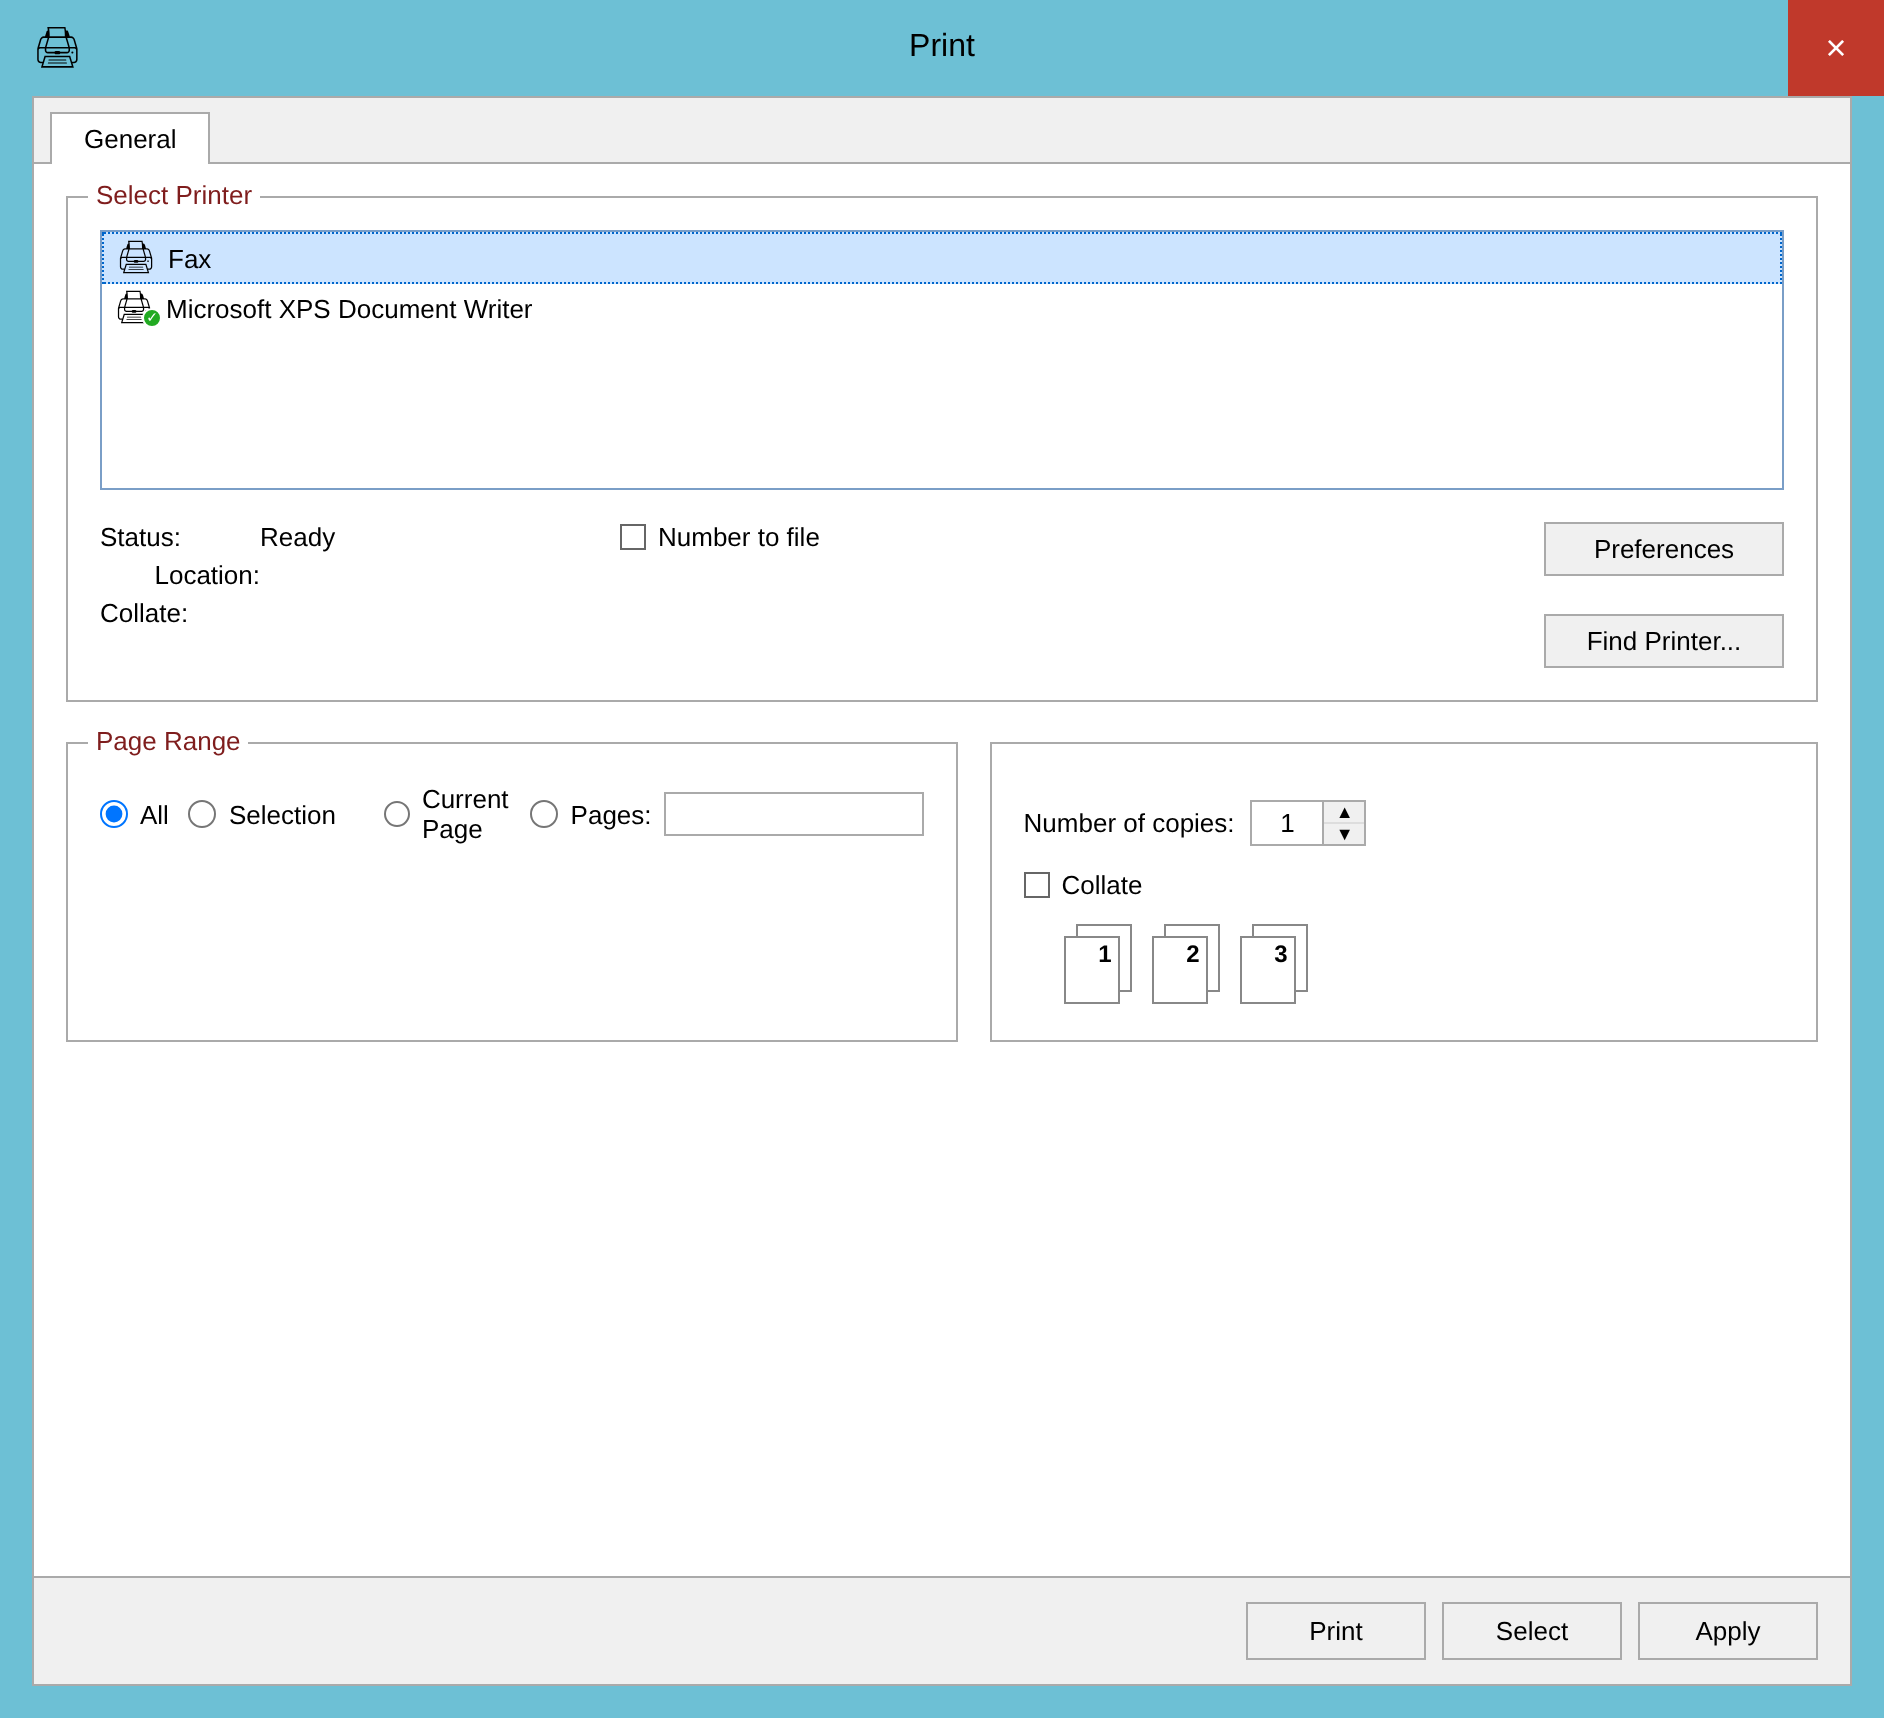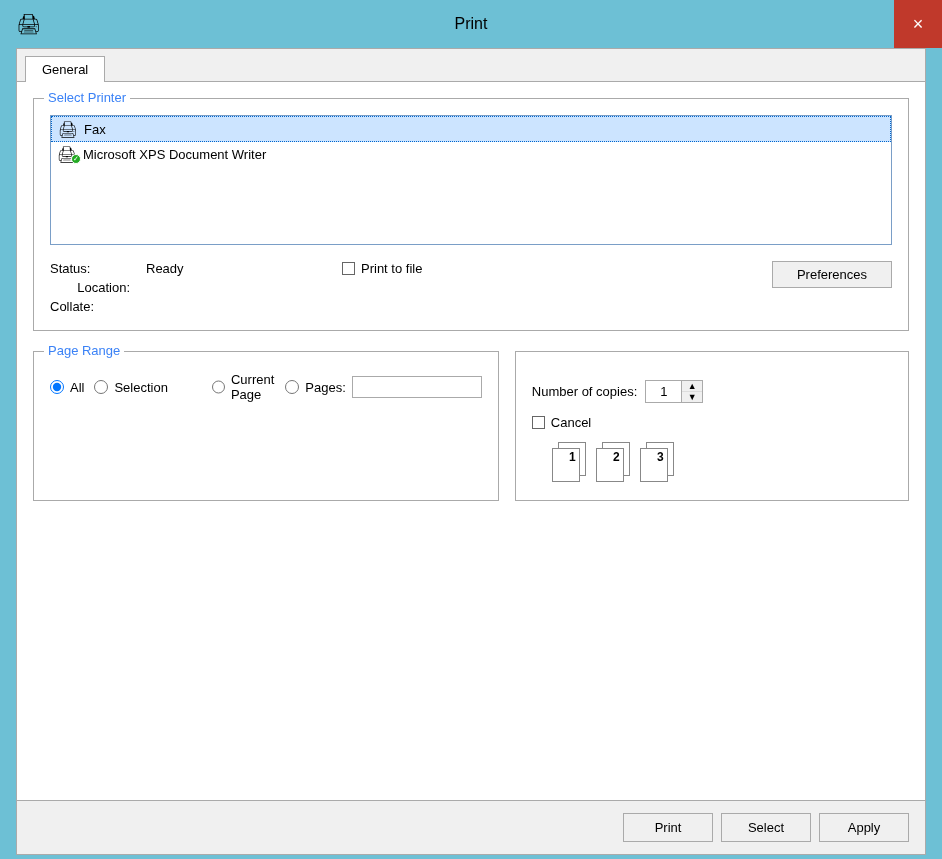--- a/index.html
+++ b/index.html
@@ -54,21 +54,21 @@
       border: none;
       font-size: 18px;
       cursor: pointer;
       display: flex;
       align-items: center;
       justify-content: center;
     }
     .dialog-body {
       background: #f0f0f0;
       flex: 1;
-      margin: 0 16px 4px 16px;
+      margin: 0 16px 16px 16px;
       display: flex;
       flex-direction: column;
       border: 1px solid #aaa;
     }
     .tabs {
       display: flex;
       background: #f0f0f0;
       border-bottom: 1px solid #aaa;
       padding-top: 6px;
       padding-left: 8px;
@@ -102,21 +102,21 @@
       position: relative;
       background: white;
     }
     .section-label {
       position: absolute;
       top: -9px;
       left: 10px;
       background: white;
       padding: 0 4px;
       font-size: 13px;
-      color: #3b82f6;
+      color: #7f1d1d;
     }
     .printer-list {
       border: 1px solid #7a9ec7;
       min-height: 130px;
       background: white;
       margin-top: 4px;
     }
     .printer-item {
       display: flex;
       align-items: center;
@@ -304,53 +304,54 @@
             <span class="printer-icon" style="position:relative;">
               🖨
               <span class="printer-icon-badge">✓</span>
             </span>
             <span>Microsoft XPS Document Writer</span>
           </div>
         </div>
 
         <div style="display:flex; margin-top:16px; align-items:flex-start; gap:16px;">
           <div style="display:flex; flex-direction:column; gap:4px; flex:1;">
-            <div style="display:flex; gap:16px;">
+            <div style="display:flex; gap:0;">
               <span style="min-width:80px;">Status:</span>
               <span style="min-width:120px;">Ready</span>
               <div style="display:flex; align-items:center; gap:6px; margin-left:60px;">
                 <div class="checkbox-custom"></div>
-                <span>Print to file</span>
+                <span>Number to file</span>
               </div>
             </div>
             <div style="display:flex; gap:0;text-align:right;">
               <span style="min-width:80px;">Location:</span>
               <span></span>
             </div>
             <div style="display:flex; gap:0;">
               <span style="min-width:80px;">Collate:</span>
               <span></span>
             </div>
           </div>
           <div style="display:flex; flex-direction:column; gap:19px; min-width:120px;">
             <button class="btn">Preferences</button>
+            <button class="btn">Find Printer...</button>
           </div>
         </div>
       </div>
 
       <div class="bottom-sections">
 
         <div class="page-range-box">
           <span class="section-label">Page Range</span>
           <div class="radio-group">
             <div class="radio-row">
               <input type="radio" name="page_range" checked="" style="">
               <span>All</span>
             </div>
-            <div style="display:flex; gap:44px;">
+            <div style="display:flex; gap:24px;">
               <div class="radio-row">
                 <input type="radio" name="page_range" style="">
                 <span>Selection</span>
               </div>
               <div class="radio-row">
                 <input type="radio" name="page_range" style="">
                 <span>Current Page</span>
               </div>
             </div>
             <div class="radio-row">
@@ -368,21 +369,21 @@
               <input type="text" class="spinner-input" value="1" style="">
               <div class="spinner-arrows">
                 <button class="spinner-arrow">▲</button>
                 <button class="spinner-arrow">▼</button>
               </div>
             </div>
           </div>
 
           <div class="collate-row">
             <div class="checkbox-custom"></div>
-            <span>Cancel</span>
+            <span>Collate</span>
           </div>
 
           <div style="display:flex; gap:6px; margin-top:12px; margin-left:20px;">
 
             <div style="position:relative; width:38px; height:42px;">
               <div style="position:absolute; left:6px; top:0; width:28px; height:34px; border:1px solid #888; background:white;"></div>
               <div style="position:absolute; left:0; top:6px; width:28px; height:34px; border:1px solid #888; background:white; display:flex; align-items:flex-start; justify-content:flex-end; font-size:12px; font-weight:bold; padding:1px 3px;">1</div>
             </div>
 
             <div style="position:relative; width:38px; height:42px;">

